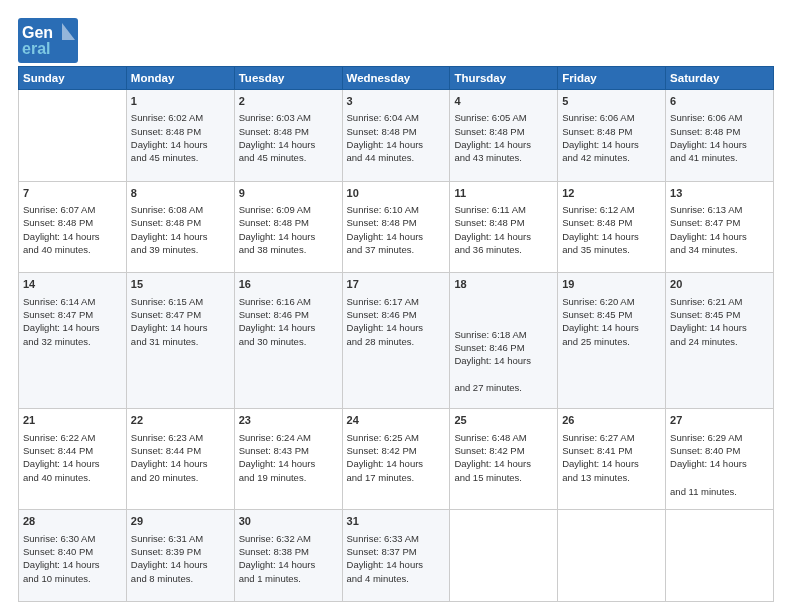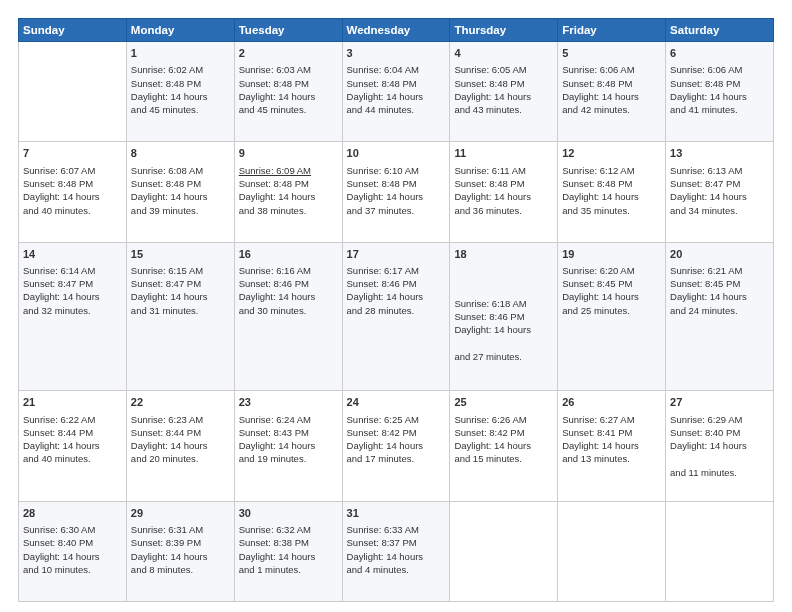--- a/index.html
+++ b/index.html
@@ -87,20 +87,38 @@
       margin-bottom: 2px;
     }
     .empty-cell {
       background: #fff !important;
     }
   </style>
 </head>
 <body>
 
 <div class="page">
+  <div class="header">
+    <div class="logo">
+      <div style="width:50px;height:38px;margin-right:2px;"><svg viewBox="0 0 60 45" width="60" height="45">
+            <rect x="0" y="0" width="60" height="45" rx="3" fill="#2a6db5"></rect>
+            <text x="4" y="20" font-size="16" fill="white" font-weight="bold" font-family="Arial">Gen</text>
+            <text x="4" y="36" font-size="16" fill="#7ec8e3" font-weight="bold" font-family="Arial">eral</text>
+            <path d="M44 5 L57 22 L44 22 Z" fill="white" opacity="0.5"></path>
+          </svg></div>
+      <div class="logo-text">
+        <span></span>
+        <span class="blue"></span>
+      </div>
+    </div>
+    <div class="title-block">
+      <h1></h1>
+      <h2></h2>
+    </div>
+  </div>
 
   <table>
     <thead>
       <tr>
       <th>Sunday</th>
           <th>Monday</th>
           <th>Tuesday</th>
           <th>Wednesday</th>
           <th>Thursday</th>
           <th>Friday</th>
@@ -163,21 +181,21 @@
           </td>
           <td>
             <span class="day-number">8</span>
             <span style="display: block;">Sunrise: 6:08 AM</span>
             <span style="display: block;">Sunset: 8:48 PM</span>
             <span style="display: block;">Daylight: 14 hours</span>
             <span style="display: block;">and 39 minutes.</span>
           </td>
           <td>
             <span class="day-number">9</span>
-            <span style="display: block; text-decoration: underline;">Sunrise: 6:09 AM</span>
+            <span style="display: block;">Sunrise: 6:09 AM</span>
             <span style="display: block;">Sunset: 8:48 PM</span>
             <span style="display: block;">Daylight: 14 hours</span>
             <span style="display: block;">and 38 minutes.</span>
           </td>
           <td>
             <span class="day-number">10</span>
             <span style="display: block;">Sunrise: 6:10 AM</span>
             <span style="display: block;">Sunset: 8:48 PM</span>
             <span style="display: block;">Daylight: 14 hours</span>
             <span style="display: block;">and 37 minutes.</span>
@@ -279,21 +297,21 @@
           </td>
           <td>
             <span class="day-number">24</span>
             <span style="display: block;">Sunrise: 6:25 AM</span>
             <span style="display: block;">Sunset: 8:42 PM</span>
             <span style="display: block;">Daylight: 14 hours</span>
             <span style="display: block;">and 17 minutes.</span>
           </td>
           <td>
             <span class="day-number">25</span>
-            <span style="display: block;">Sunrise: 6:26 AM</span>
+            <span style="display: block;">Sunrise: 6:48 AM</span>
             <span style="display: block;">Sunset: 8:42 PM</span>
             <span style="display: block;">Daylight: 14 hours</span>
             <span style="display: block;">and 15 minutes.</span>
           </td>
           <td>
             <span class="day-number">26</span>
             <span style="display: block;">Sunrise: 6:27 AM</span>
             <span style="display: block;">Sunset: 8:41 PM</span>
             <span style="display: block;">Daylight: 14 hours</span>
             <span style="display: block;">and 13 minutes.</span>

